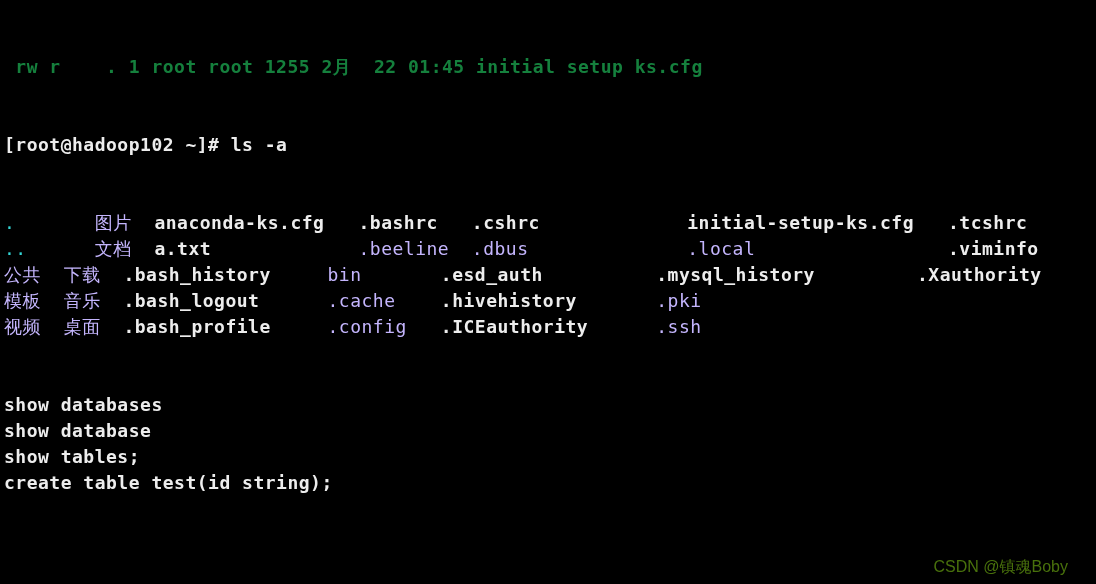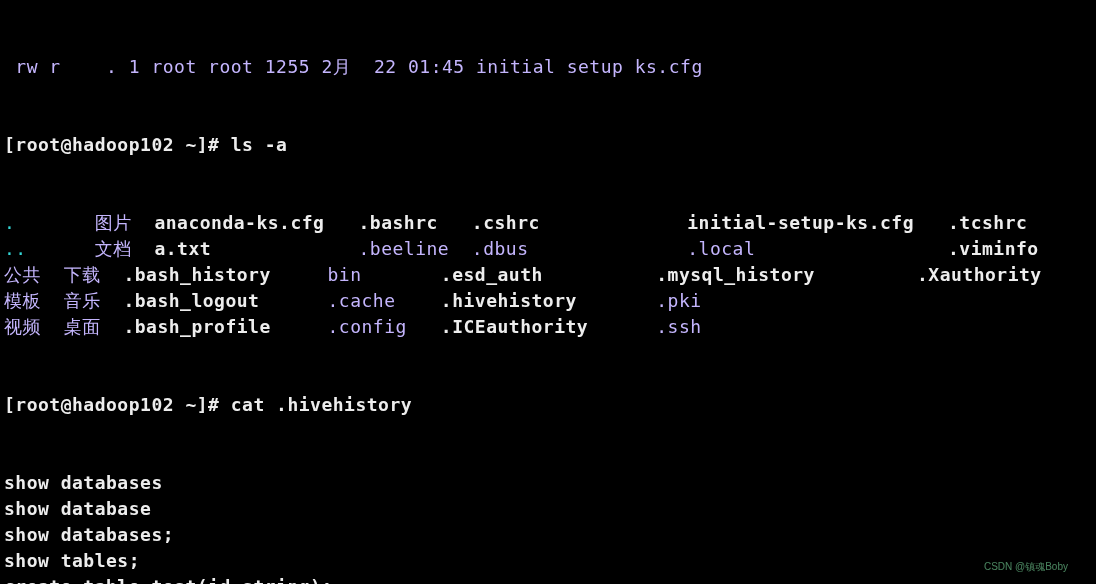--- a/index.html
+++ b/index.html
@@ -2,27 +2,26 @@
 <html><head>
 <meta charset="utf-8">
 <style>
   html,body{margin:0;padding:0;background:#000;color:#ededed;width:1096px;height:584px;overflow:hidden;}
   body{font-family:"DejaVu Sans Mono","Menlo","Consolas",monospace;font-size:18px;line-height:26px;letter-spacing:.5px;}
   .term{padding:2px 4px;white-space:pre;}
   .ln{display:block;}
   .cyan{color:#33d6d6;}
   .blue{color:#c4b5fd;}
   .white{color:#ededed;font-weight:bold;}
-  .dim{color:#c4b5fd;}
-  .watermark{position:absolute;right:28px;bottom:4px;color:#86efac;font-family:Arial,sans-serif;font-size:10px;opacity:.55;letter-spacing:0;margin-top:44px;}
+  .dim{color:#15803d;font-weight:bold;}
+  .watermark{position:absolute;right:28px;bottom:4px;color:#84cc16;font-family:Arial,sans-serif;font-size:16px;opacity:.55;letter-spacing:0;margin-top:44px;}
 </style>
 </head>
 <body>
 
 <div class="term">
   <span class="ln dim"> rw r    . 1 root root 1255 2月  22 01:45 initial setup ks.cfg</span>
   <span class="ln" id="p1"><span class="white">[root@hadoop102 ~]# ls -a</span></span>
   <div id="ls-out"><span class="ln"><span class="cyan">.       </span><span class="blue">图片  </span><span class="white">anaconda-ks.cfg   </span><span class="white">.bashrc   </span><span class="white">.cshrc             </span><span class="white">initial-setup-ks.cfg   </span><span class="white">.tcshrc</span></span><span class="ln"><span class="cyan">..      </span><span class="blue">文档  </span><span class="white">a.txt             </span><span class="blue">.beeline  </span><span class="blue">.dbus              </span><span class="blue">.local                 </span><span class="white">.viminfo</span></span><span class="ln"><span class="blue">公共  </span><span class="blue">下载  </span><span class="white">.bash_history     </span><span class="blue">bin       </span><span class="white">.esd_auth          </span><span class="white">.mysql_history         </span><span class="white">.Xauthority</span></span><span class="ln"><span class="blue">模板  </span><span class="blue">音乐  </span><span class="white">.bash_logout      </span><span class="blue">.cache    </span><span class="white">.hivehistory       </span><span class="blue">.pki                   </span><span class="white"></span></span><span class="ln"><span class="blue">视频  </span><span class="blue">桌面  </span><span class="white">.bash_profile     </span><span class="blue">.config   </span><span class="white">.ICEauthority      </span><span class="blue">.ssh                   </span><span class="white"></span></span></div>
-  <span class="ln" id="p2"><span class="white">[root@hadoop102 ~]# cat .hivehistory</span></span>
-  <div id="hist"><span class="ln white">show databases</span><span class="ln white">show database</span><span class="ln white">show databases;</span><span class="ln white">show tables;</span><span class="ln white">create table test(id string);</span></div>
+  <div id="hist"><span class="ln white">show databases</span><span class="ln white">show database</span><span class="ln white">show tables;</span><span class="ln white">create table test(id string);</span></div>
 </div>
 
 <div class="watermark">CSDN @镇魂Boby</div>
 
 </body></html>

